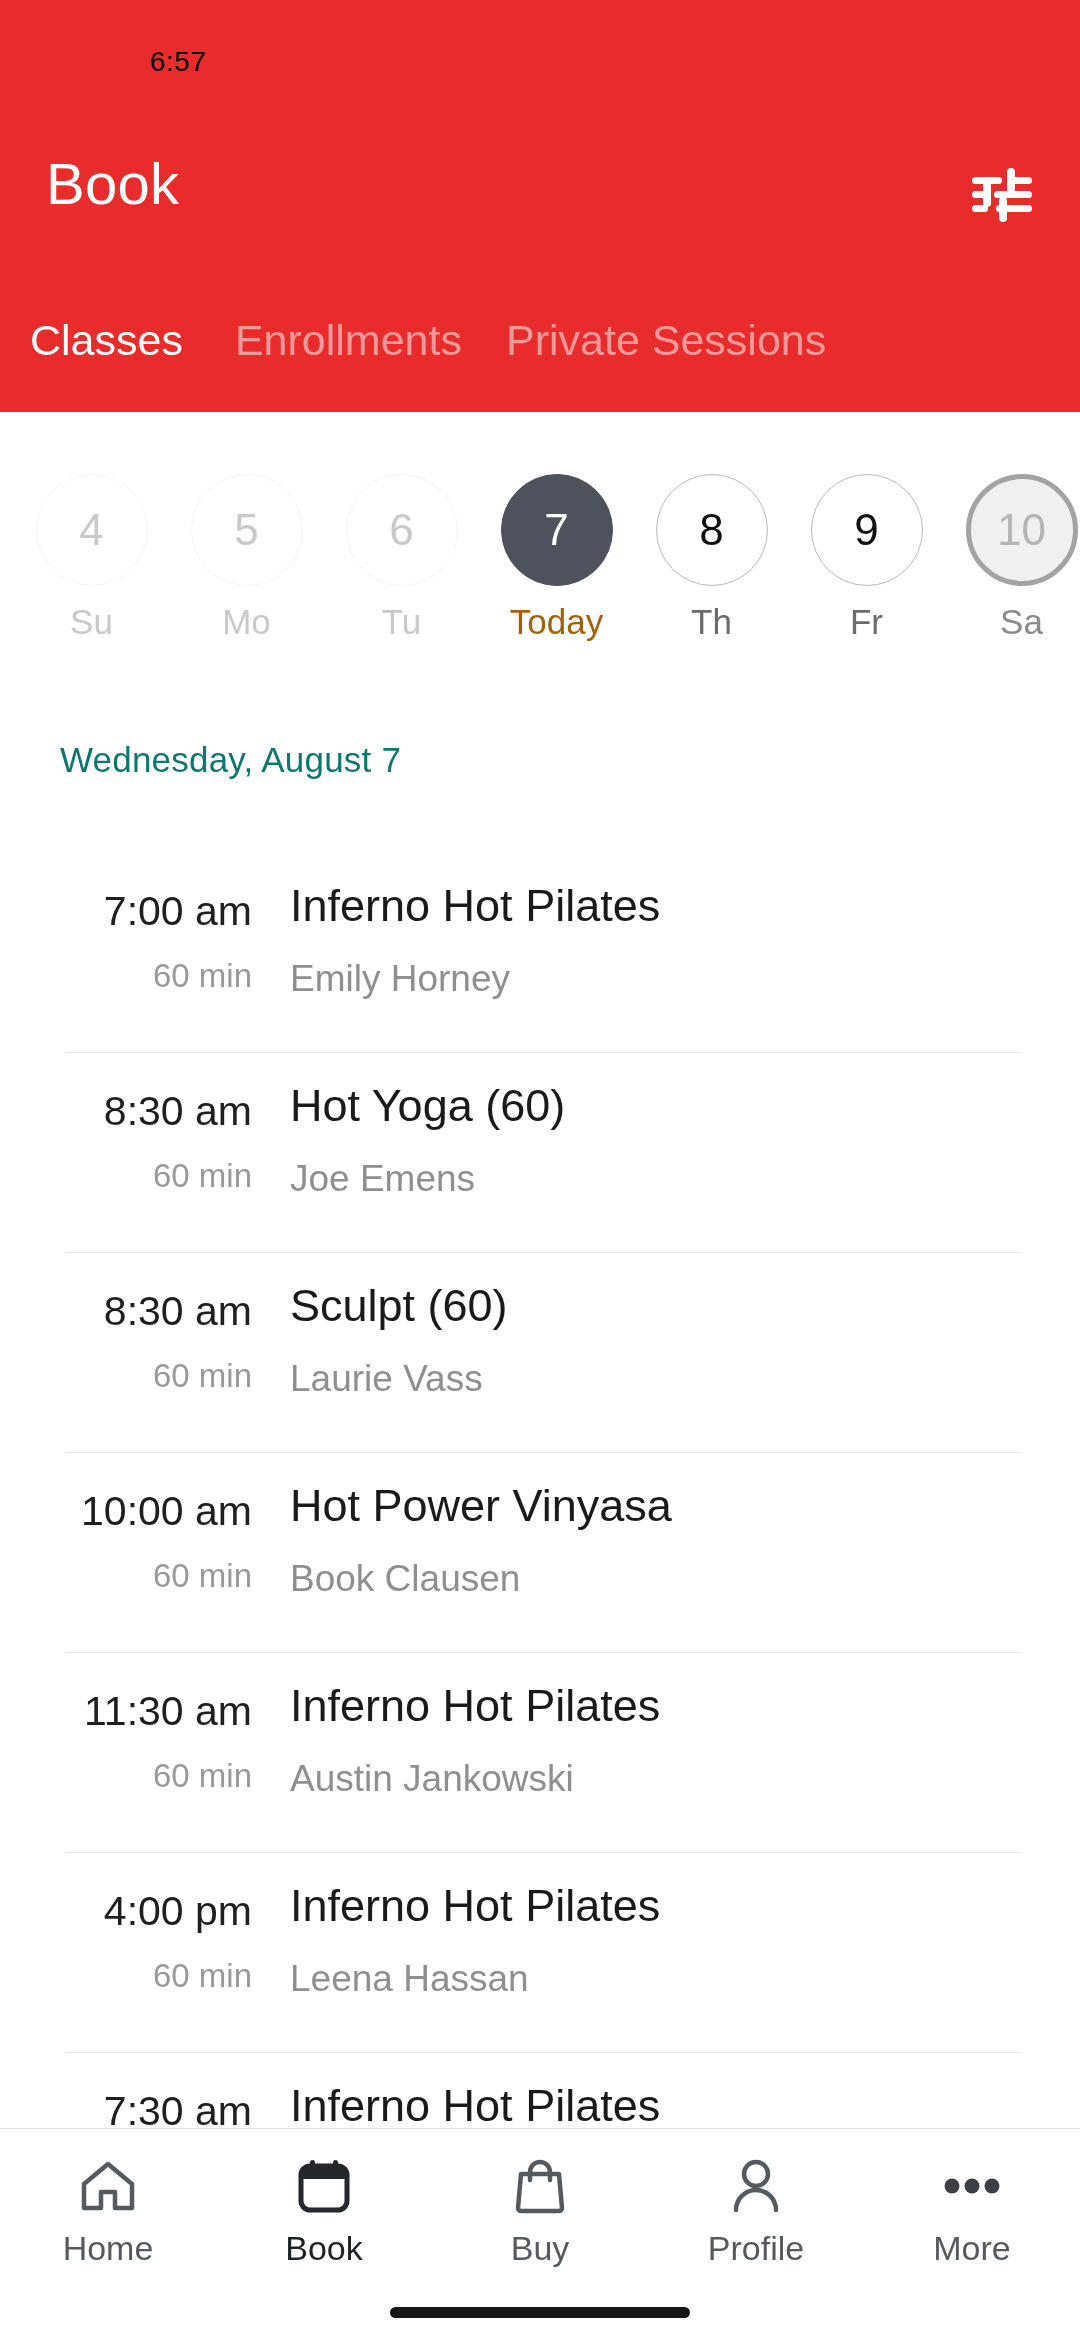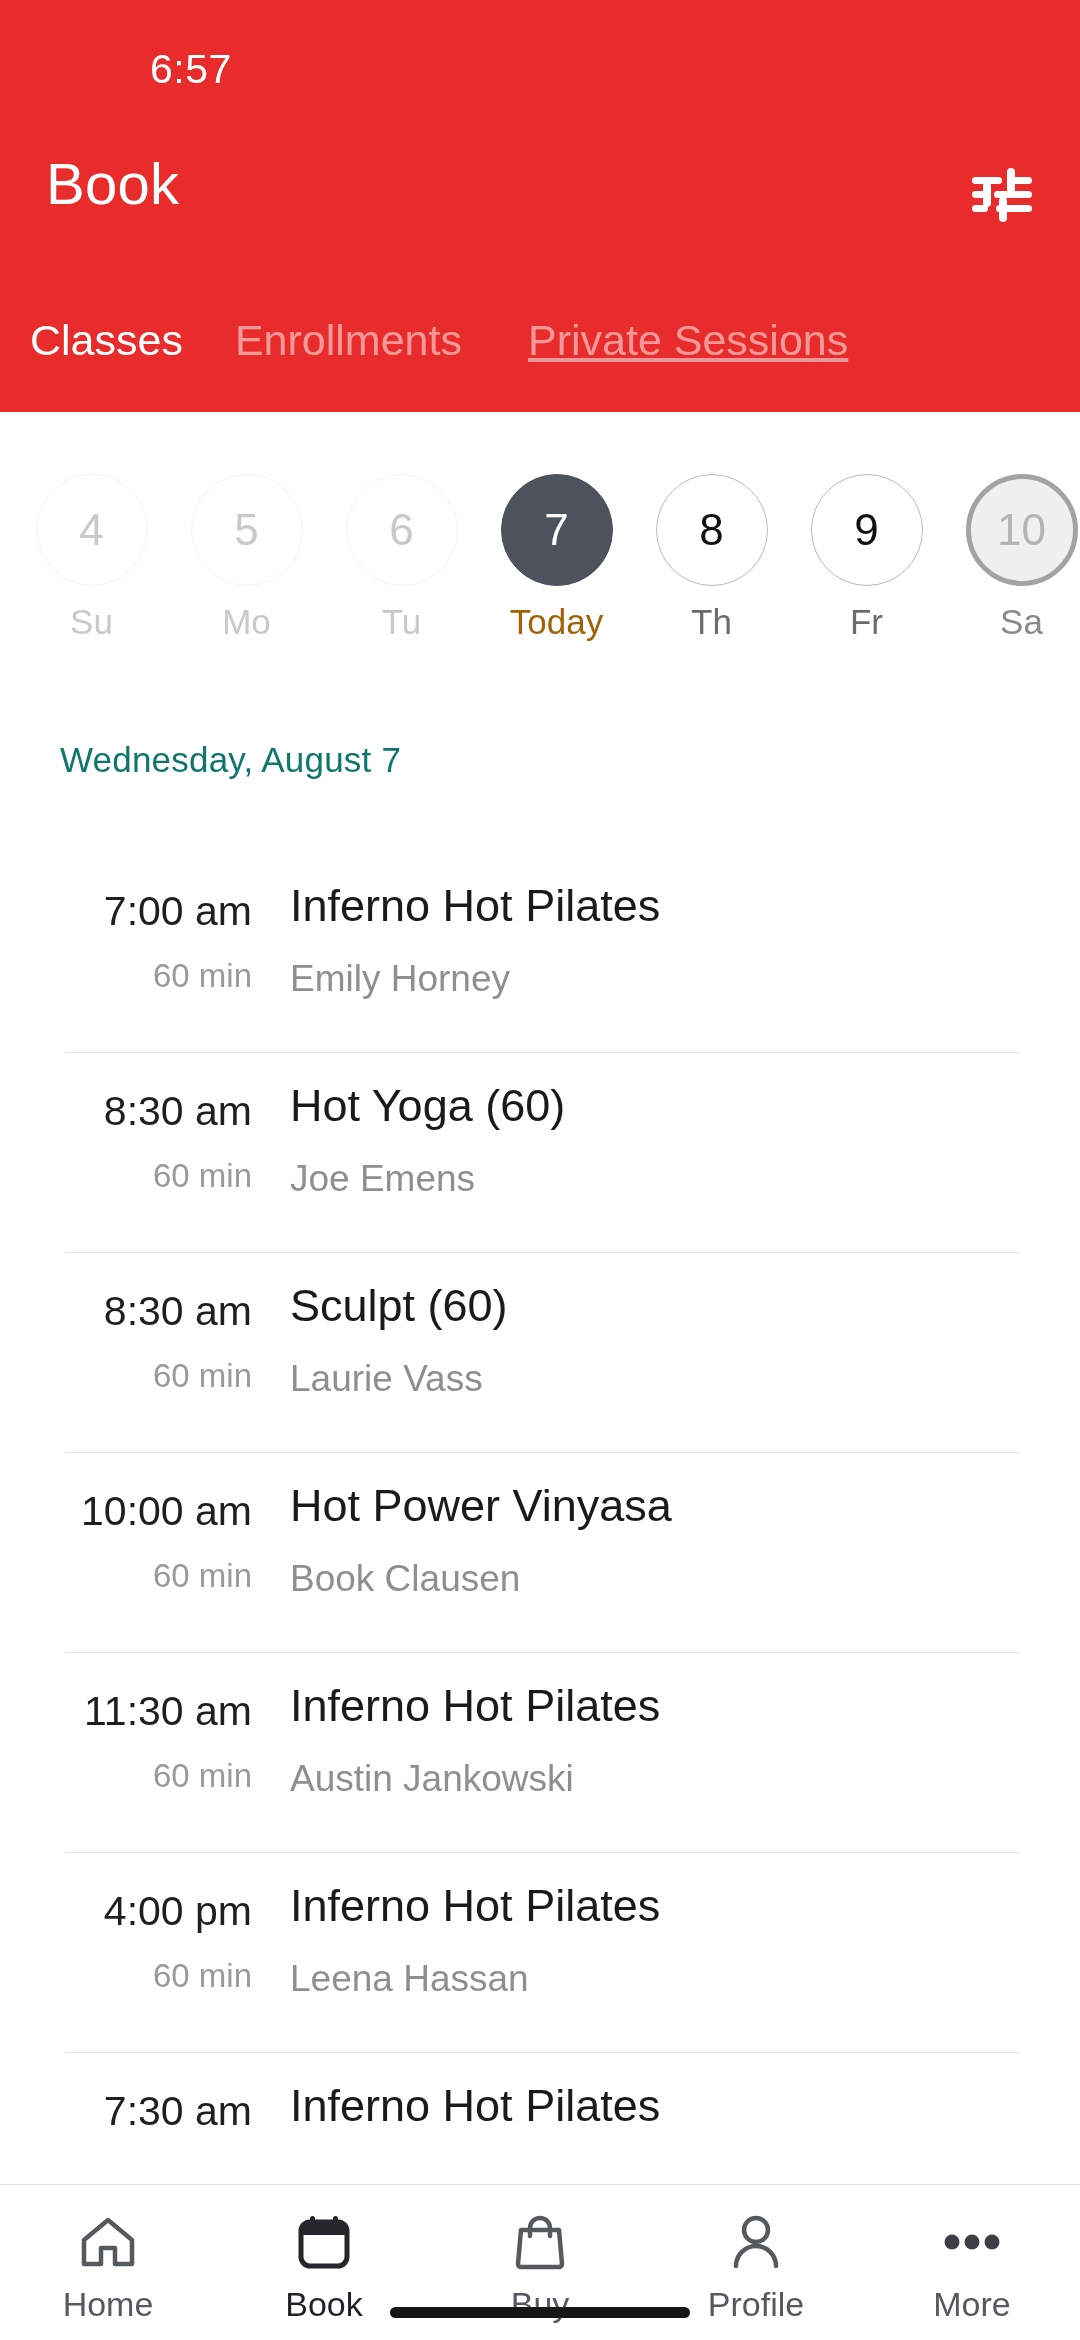--- a/index.html
+++ b/index.html
@@ -21,21 +21,21 @@
     position:absolute; top:0; left:0;
     width:1080px; height:412px;
     background:#e82b2b;
   }
   .statusbar {
     position:absolute; top:0; left:0;
     width:1080px; height:110px;
   }
   .status-time {
     position:absolute; left:150px; top:46px;
-    font-size:41px; color:#ffffff;
+    font-size:28px; color:#000000;
     letter-spacing:0.5px;
     font-weight:400;
   }
   .titlerow {
     position:absolute; top:148px; left:0;
     width:1080px; height:110px;
   }
   .page-title {
     position:absolute; left:46px; top:2px;
     font-size:58px; color:#ffffff; font-weight:400;
@@ -55,21 +55,21 @@
   }
   .tab {
     font-size:43px; font-weight:400;
     color:rgba(255,255,255,0.52);
     cursor:pointer;
     white-space:nowrap;
   }
   .tab.active { color:#ffffff; }
   .tab-0 { margin-left:30px; }
   .tab-1 { margin-left:52px; }
-  .tab-2 { margin-left:66px;text-decoration:underline; }
+  .tab-2 { margin-left:44px; }
 
   
   .datestrip {
     position:absolute; top:412px; left:0;
     width:1080px; height:258px;
     background:#ffffff;
     overflow:hidden;
   }
   .date-track {
     position:absolute; top:0; left:14px;
@@ -169,21 +169,21 @@
   }
   .row-instructor {
     margin-top:26px;
     font-size:37px; color:#8f8f8f;
     white-space:nowrap;
   }
 
   
   .bottomnav {
     position:absolute; bottom:0; left:0;
-    width:1080px; height:156px;
+    width:1080px; height:212px;
     background:#ffffff;
     border-top:1px solid #e0e0e0;
     display:flex;
     align-items:flex-start;
   }
   .nav-item {
     flex:1;
     display:flex; flex-direction:column;
     align-items:center;
     padding-top:28px;

